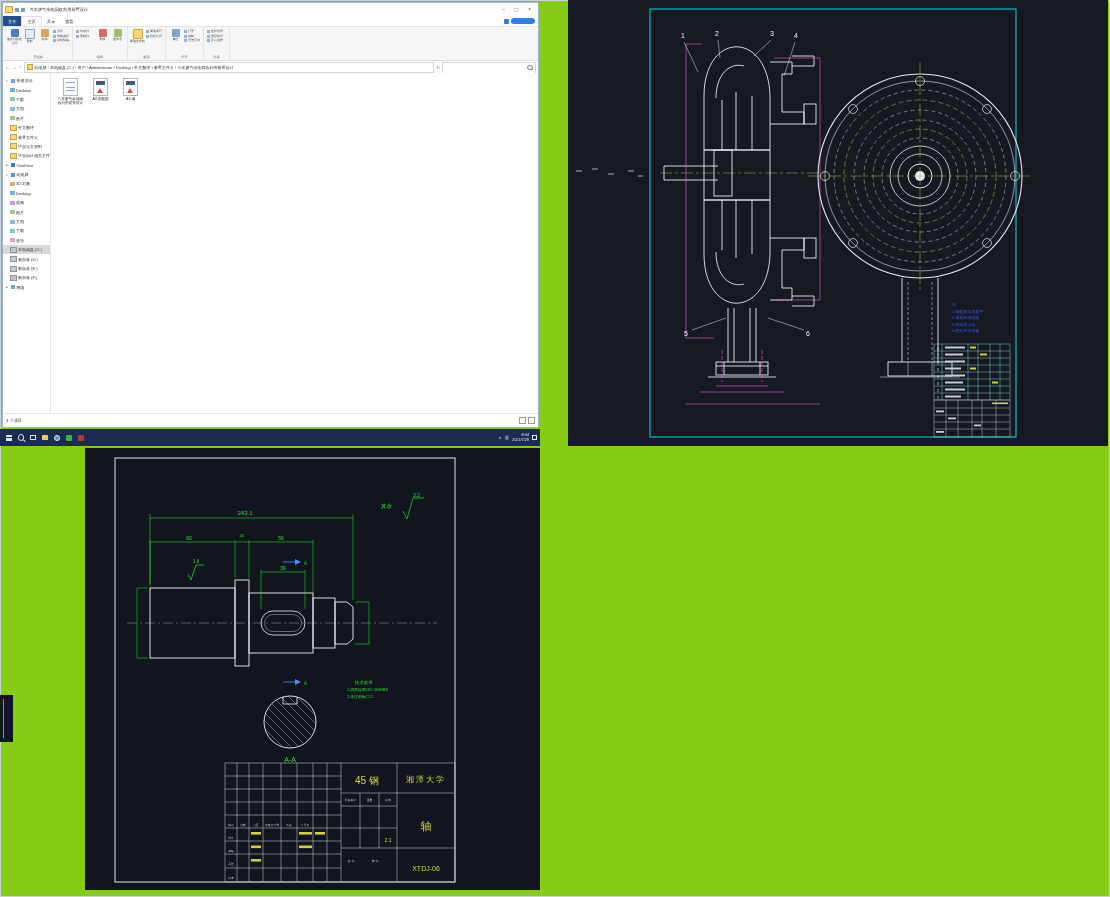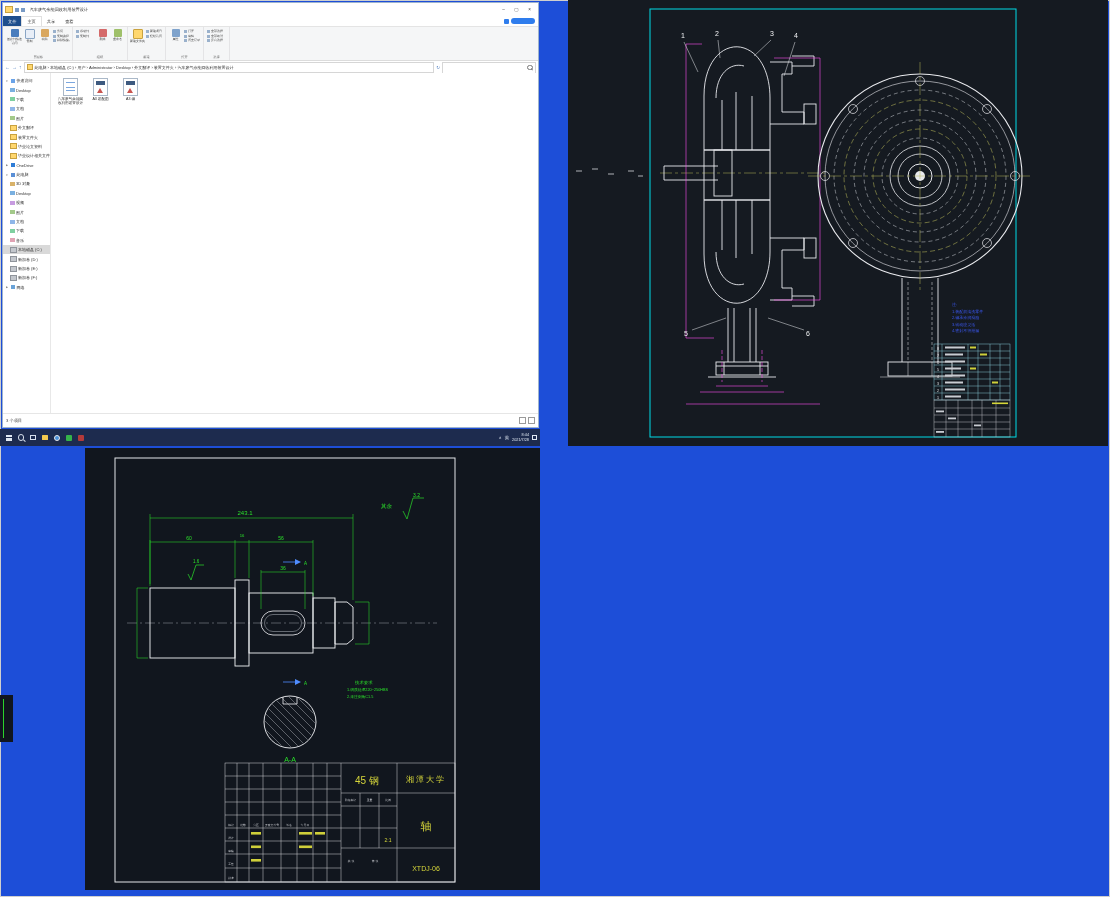--- a/index.html
+++ b/index.html
@@ -1,16 +1,16 @@
 <!DOCTYPE html>
 <html><head>
 <meta charset="utf-8">
 <style>
   html,body{margin:0;padding:0;background:#fff;}
-  #screen{position:relative;width:1110px;height:897px;background:#1d4ed8;overflow:hidden;
+  #screen{position:relative;width:1110px;height:897px;background:#84cc16;overflow:hidden;
     font-family:"Liberation Sans",sans-serif;box-shadow:inset 0 0 0 1px #cfcfcf;}
   svg text{font-family:"Liberation Sans",sans-serif;}
 
   
   #explorer{position:absolute;left:2px;top:2px;width:537px;height:426px;background:#fff;
     border:1px solid #9fb4cc;box-sizing:border-box;}
   .titlebar{height:13px;display:flex;align-items:center;background:#fff;font-size:4.2px;color:#333;padding:0 2px;}
   .appicon{width:6px;height:5px;background:#ffd76e;border:0.5px solid #c9a23f;margin-right:2px;flex:none;}
   .qat{display:flex;gap:1.5px;margin-right:2px;}
   .qat i{width:4px;height:4px;background:#7a9cc6;display:block;}

